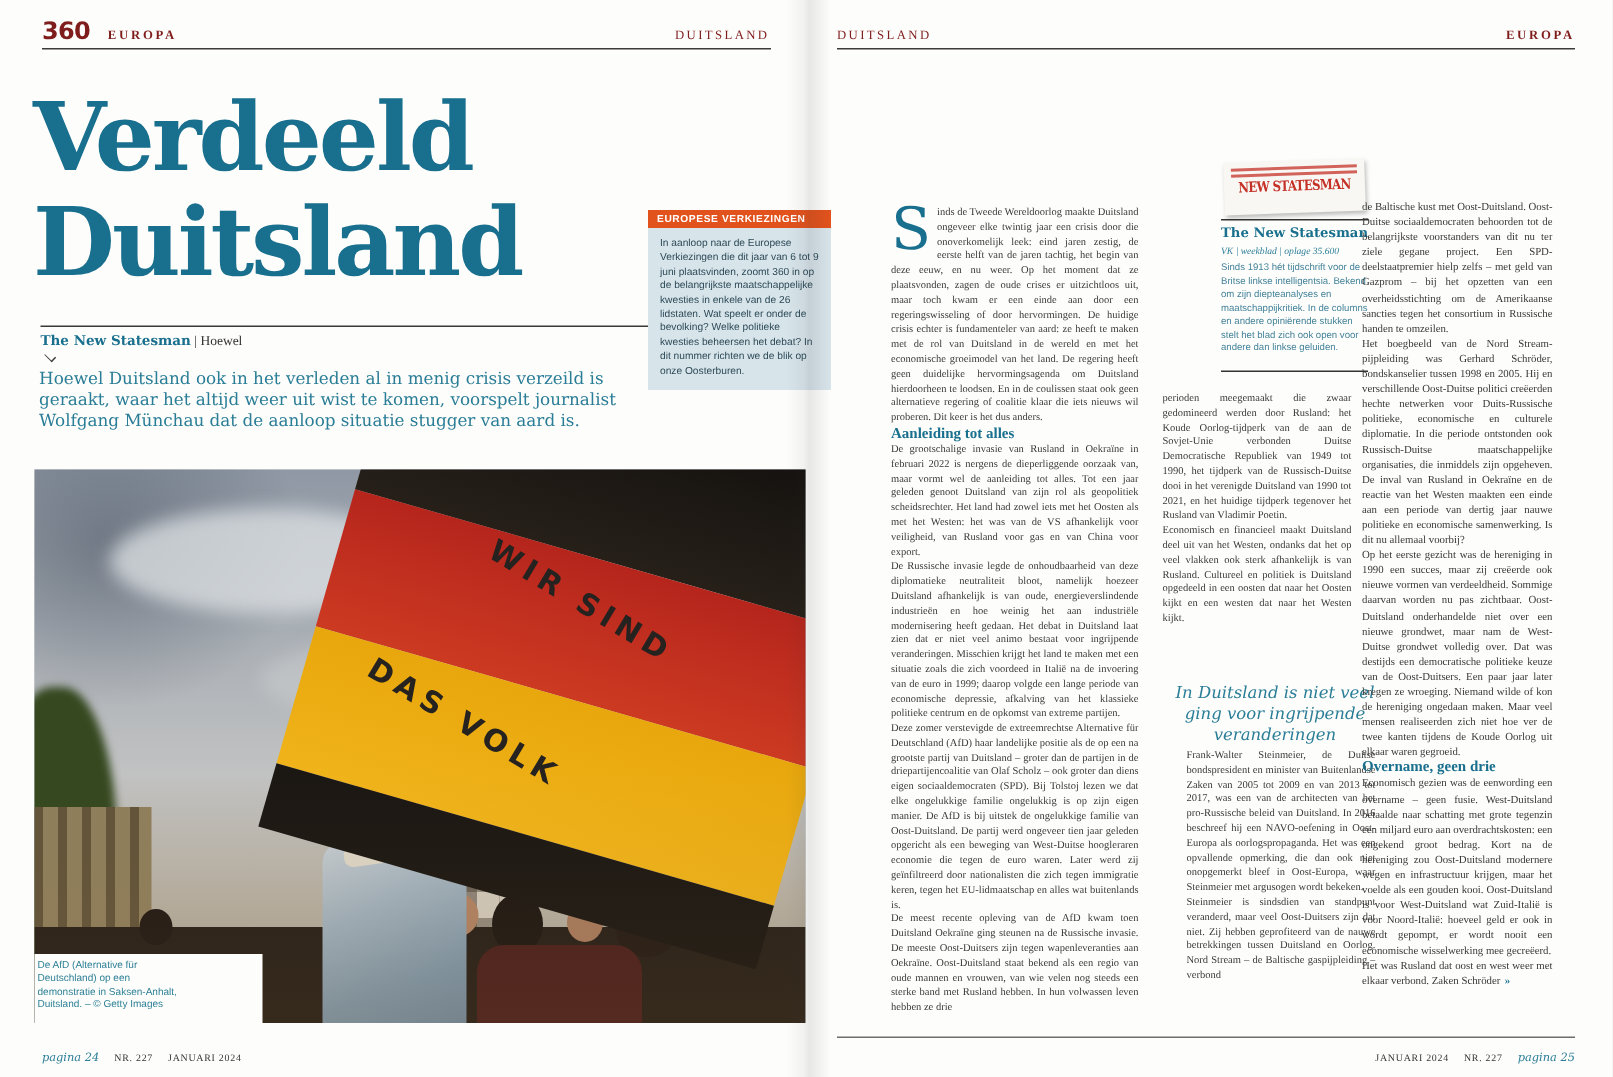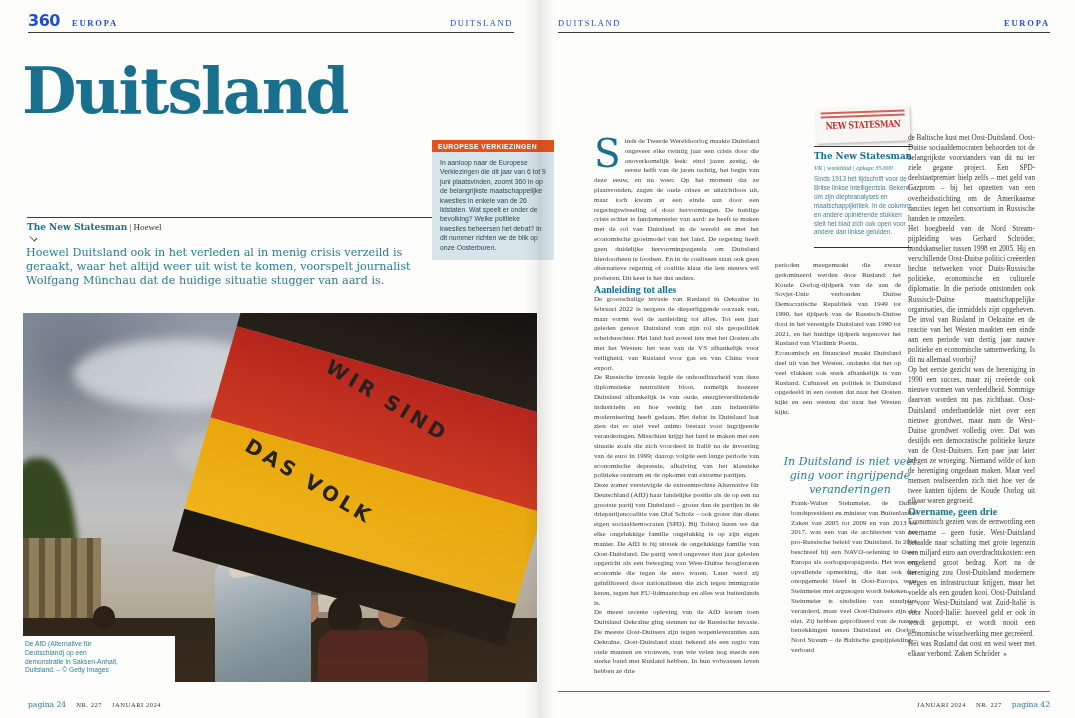--- a/index.html
+++ b/index.html
@@ -1,28 +1,28 @@
 <!DOCTYPE html>
 <html><head>
 <meta charset="utf-8">
 <style>
   *{margin:0;padding:0;box-sizing:border-box}
   html,body{width:1075px;height:718px;background:#e8e8e4;font-family:"Liberation Serif",serif}
   .spread{position:absolute;left:0;top:0;width:1075px;height:718px;background:#fdfdfb;overflow:hidden}
   .fold{position:absolute;left:524px;top:0;width:30px;height:718px;
         background:linear-gradient(90deg,rgba(0,0,0,0) 0%,rgba(50,50,50,.06) 40%,rgba(50,50,50,.11) 52%,rgba(0,0,0,0) 100%)}
   
-  .hd{position:absolute;color:#1d4ed8}
+  .hd{position:absolute;color:#7f1d1d}
   .brand{font-family:"DejaVu Sans",sans-serif;font-weight:bold;font-size:16px;letter-spacing:-.5px}
   .cap{font-size:8.5px;letter-spacing:1.8px;font-weight:bold}
   .cap.light{font-weight:normal;letter-spacing:1.6px}
   .rule{position:absolute;height:1px;background:#3c3b39}
   .thinrule{position:absolute;height:1px;background:#55544f;opacity:.85}
   .foot{position:absolute;top:700px;font-size:6.6px;color:#3a3936;letter-spacing:.5px}
-  .pg{font-family:"DejaVu Serif",serif;letter-spacing:0;color:#2a7d97;font-size:7.6px}
+  .pg{font-family:"DejaVu Serif",serif;font-style:italic;letter-spacing:0;color:#2a7d97;font-size:7.6px}
   .footsep{display:inline-block;width:10px}
   
   .headline{position:absolute;left:22px;top:56px;font-family:"DejaVu Serif",serif;font-weight:bold;
             font-size:63px;line-height:70px;letter-spacing:-2px;color:#196f8e}
   .bylinerule{position:absolute;left:27px;top:217px;width:412px;height:1.2px;background:#3a3938}
   .byline{position:absolute;left:27px;top:222px;font-size:9px;color:#33322f}
   .byline .src{font-family:"DejaVu Serif",serif;font-weight:bold;color:#196f8e}
   .tick{position:absolute;left:30px;top:234px;width:9px;height:9px}
   .tick:before{content:"";position:absolute;left:0;top:0;width:6px;height:6px;
                border-right:1.3px solid #3a3938;border-bottom:1.3px solid #3a3938;transform:rotate(45deg) scaleY(.6)}
@@ -121,32 +121,33 @@
     <span class="cap" style="margin-left:8px">EUROPA</span>
   </div>
   <div class="hd cap light" style="left:0;top:18px;width:513px;text-align:right">DUITSLAND</div>
   <div class="rule" style="left:28px;top:32px;width:486px"></div>
 
   <div class="hd cap light" style="left:558px;top:18px">DUITSLAND</div>
   <div class="hd cap" style="left:558px;top:18px;width:492px;text-align:right">EUROPA</div>
   <div class="rule" style="left:558px;top:32px;width:492px"></div>
 
   <div class="headline">
+    <div>Verdeeld</div>
     <div>Duitsland</div>
   </div>
 
   <div class="bylinerule"></div>
   <div class="byline">
     <span class="src">The New Statesman</span>
     <span>|</span>
     <span>Hoewel</span>
   </div>
   <div class="tick"></div>
 
-  <div class="intro">Hoewel Duitsland ook in het verleden al in menig crisis verzeild is geraakt, waar het altijd weer uit wist te komen, voorspelt journalist Wolfgang Münchau dat de huidige situatie stugger van aard is.</div>
+  <div class="intro">Hoewel Duitsland ook in het verleden al in menig crisis verzeild is geraakt, waar het altijd weer uit wist te komen, voorspelt journalist Wolfgang Münchau dat de aanloop situatie stugger van aard is.</div>
 
   <div class="infobox">
     <div class="ib-head">EUROPESE VERKIEZINGEN</div>
     <div class="ib-body">In aanloop naar de Europese Verkiezingen die dit jaar van 6 tot 9 juni plaatsvinden, zoomt 360 in op de belangrijkste maatschappelijke kwesties in enkele van de 26 lidstaten. Wat speelt er onder de bevolking? Welke politieke kwesties beheersen het debat? In dit nummer richten we de blik op onze Oosterburen.</div>
   </div>
 
   <div class="photo">
     <div class="sky"></div>
     <div class="skydark"></div>
     <div class="glow"></div>
@@ -225,17 +226,17 @@
     <p>de Baltische kust met Oost-Duitsland. Oost-Duitse sociaaldemocraten behoorden tot de belangrijkste voorstanders van dit nu ter ziele gegane project. Een SPD-deelstaatpremier hielp zelfs – met geld van Gazprom – bij het opzetten van een overheidsstichting om de Amerikaanse sancties tegen het consortium in Russische handen te omzeilen.</p>
     <p>Het boegbeeld van de Nord Stream-pijpleiding was Gerhard Schröder, bondskanselier tussen 1998 en 2005. Hij en verschillende Oost-Duitse politici creëerden hechte netwerken voor Duits-Russische politieke, economische en culturele diplomatie. In die periode ontstonden ook Russisch-Duitse maatschappelijke organisaties, die inmiddels zijn opgeheven. De inval van Rusland in Oekraïne en de reactie van het Westen maakten een einde aan een periode van dertig jaar nauwe politieke en economische samenwerking. Is dit nu allemaal voorbij?</p>
     <p>Op het eerste gezicht was de hereniging in 1990 een succes, maar zij creëerde ook nieuwe vormen van verdeeldheid. Sommige daarvan worden nu pas zichtbaar. Oost-Duitsland onderhandelde niet over een nieuwe grondwet, maar nam de West-Duitse grondwet volledig over. Dat was destijds een democratische politieke keuze van de Oost-Duitsers. Een paar jaar later kregen ze wroeging. Niemand wilde of kon de hereniging ongedaan maken. Maar veel mensen realiseerden zich niet hoe ver de twee kanten tijdens de Koude Oorlog uit elkaar waren gegroeid.</p>
     <p class="colhead">Overname, geen drie</p>
     <p>Economisch gezien was de eenwording een overname – geen fusie. West-Duitsland betaalde naar schatting met grote tegenzin een miljard euro aan overdrachtskosten: een ongekend groot bedrag. Kort na de hereniging zou Oost-Duitsland modernere wegen en infrastructuur krijgen, maar het voelde als een gouden kooi. Oost-Duitsland is voor West-Duitsland wat Zuid-Italië is voor Noord-Italië: hoeveel geld er ook in wordt gepompt, er wordt nooit een economische wisselwerking mee gecreëerd.</p>
     <p><span>Het was Rusland dat oost en west weer met elkaar verbond. Zaken Schröder</span><span class="cont">»</span></p>
   </div>
 
   <div class="thinrule" style="left:558px;top:691px;width:492px"></div>
   <div class="foot" style="left:558px;width:492px;text-align:right">
-    <span>JANUARI 2024</span><span class="footsep"></span><span>NR. 227</span><span class="footsep"></span><span class="pg">pagina 42</span>
+    <span>JANUARI 2024</span><span class="footsep"></span><span>NR. 227</span><span class="footsep"></span><span class="pg">pagina 25</span>
   </div>
 
   <div class="fold"></div>
 </div>
 
 </body></html>

